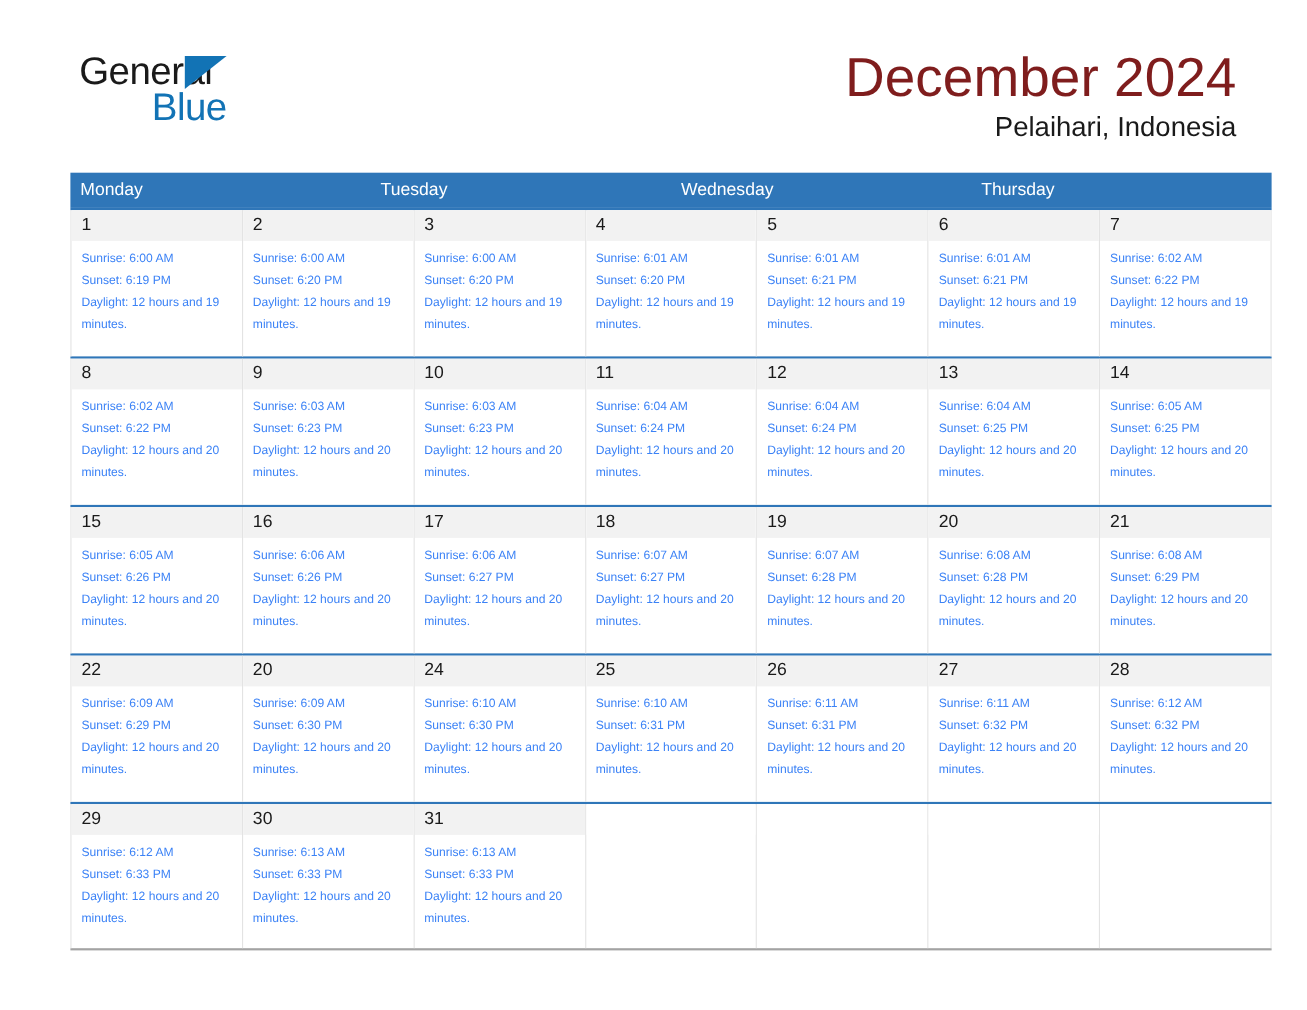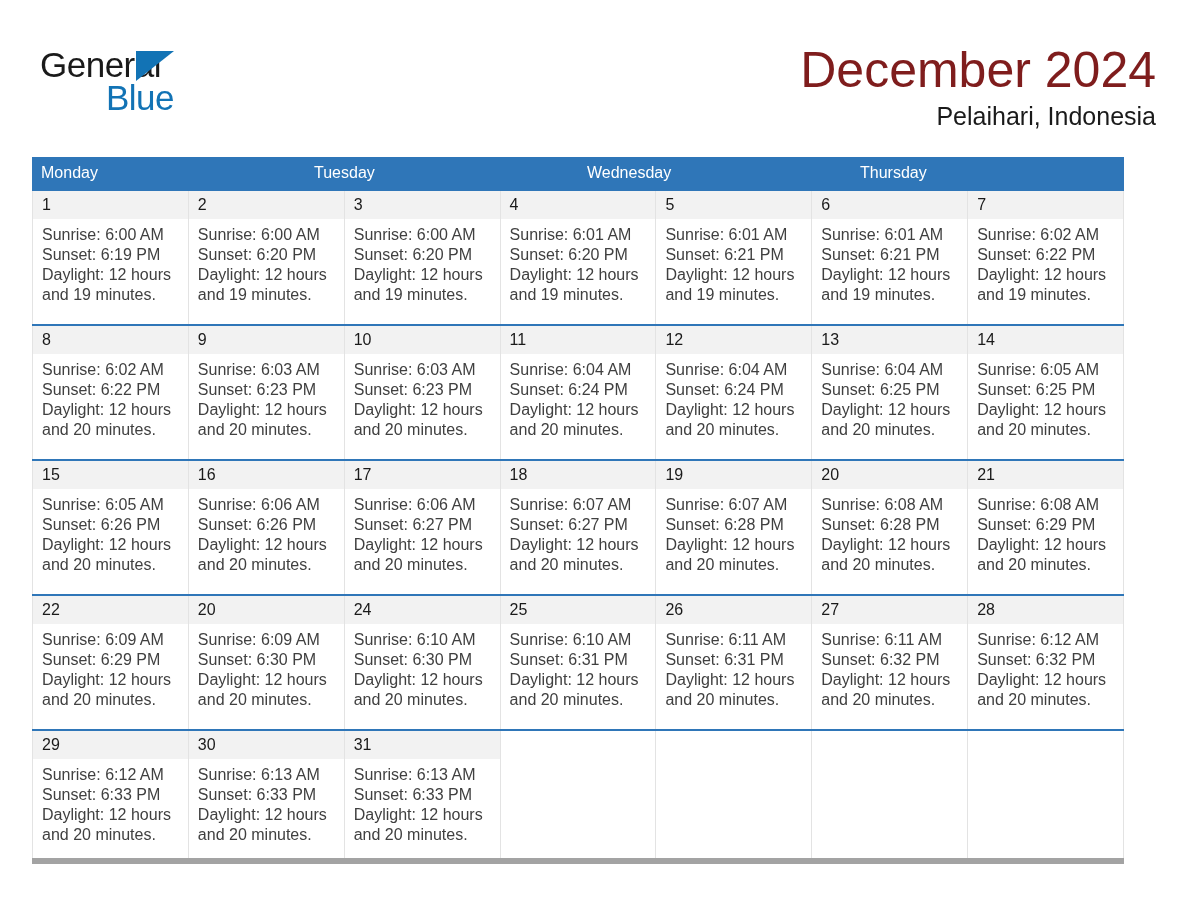--- a/index.html
+++ b/index.html
@@ -13,21 +13,21 @@
     font-family: "Liberation Sans", sans-serif;
     -webkit-font-smoothing: antialiased;
     overflow: hidden;
   }
 
   .page {
     position: relative;
     width: 1188px;
     height: 918px;
     box-sizing: border-box;
-    padding: 0 32px;
+    padding: 0 64px;
   }
 
   
   .header {
     display: flex;
     align-items: flex-start;
     justify-content: space-between;
     height: 110px;
     padding-top: 44px;
     box-sizing: border-box;
@@ -108,21 +108,21 @@
     white-space: nowrap;
   }
 
   .week-row {
     display: flex;
     border-top: 2px solid #2f76b8;
     height: 135px;
     box-sizing: border-box;
   }
   .week-row.last {
-    border-bottom: 6px solid #a3a3a3;
+    border-bottom: 2px solid #a3a3a3;
   }
 
   .day-cell {
     flex: 1 1 0;
     box-sizing: border-box;
     border-right: 1px solid #e3e3e3;
     position: relative;
     overflow: hidden;
   }
   .day-cell:first-child {
@@ -137,23 +137,23 @@
     line-height: 28px;
     padding-left: 9px;
     box-sizing: border-box;
   }
   .day-cell.empty .day-number {
     background: #ffffff;
   }
 
   .day-info {
     padding: 6px 9px 0 9px;
-    font-size: 16px;
+    font-size: 11px;
     line-height: 20px;
-    color: #404040;
+    color: #3b82f6;
   }
   .day-info div {
     white-space: nowrap;
   }
   .day-info .daylight {
     white-space: normal;
   }
 </style>
 </head>
 <body>

